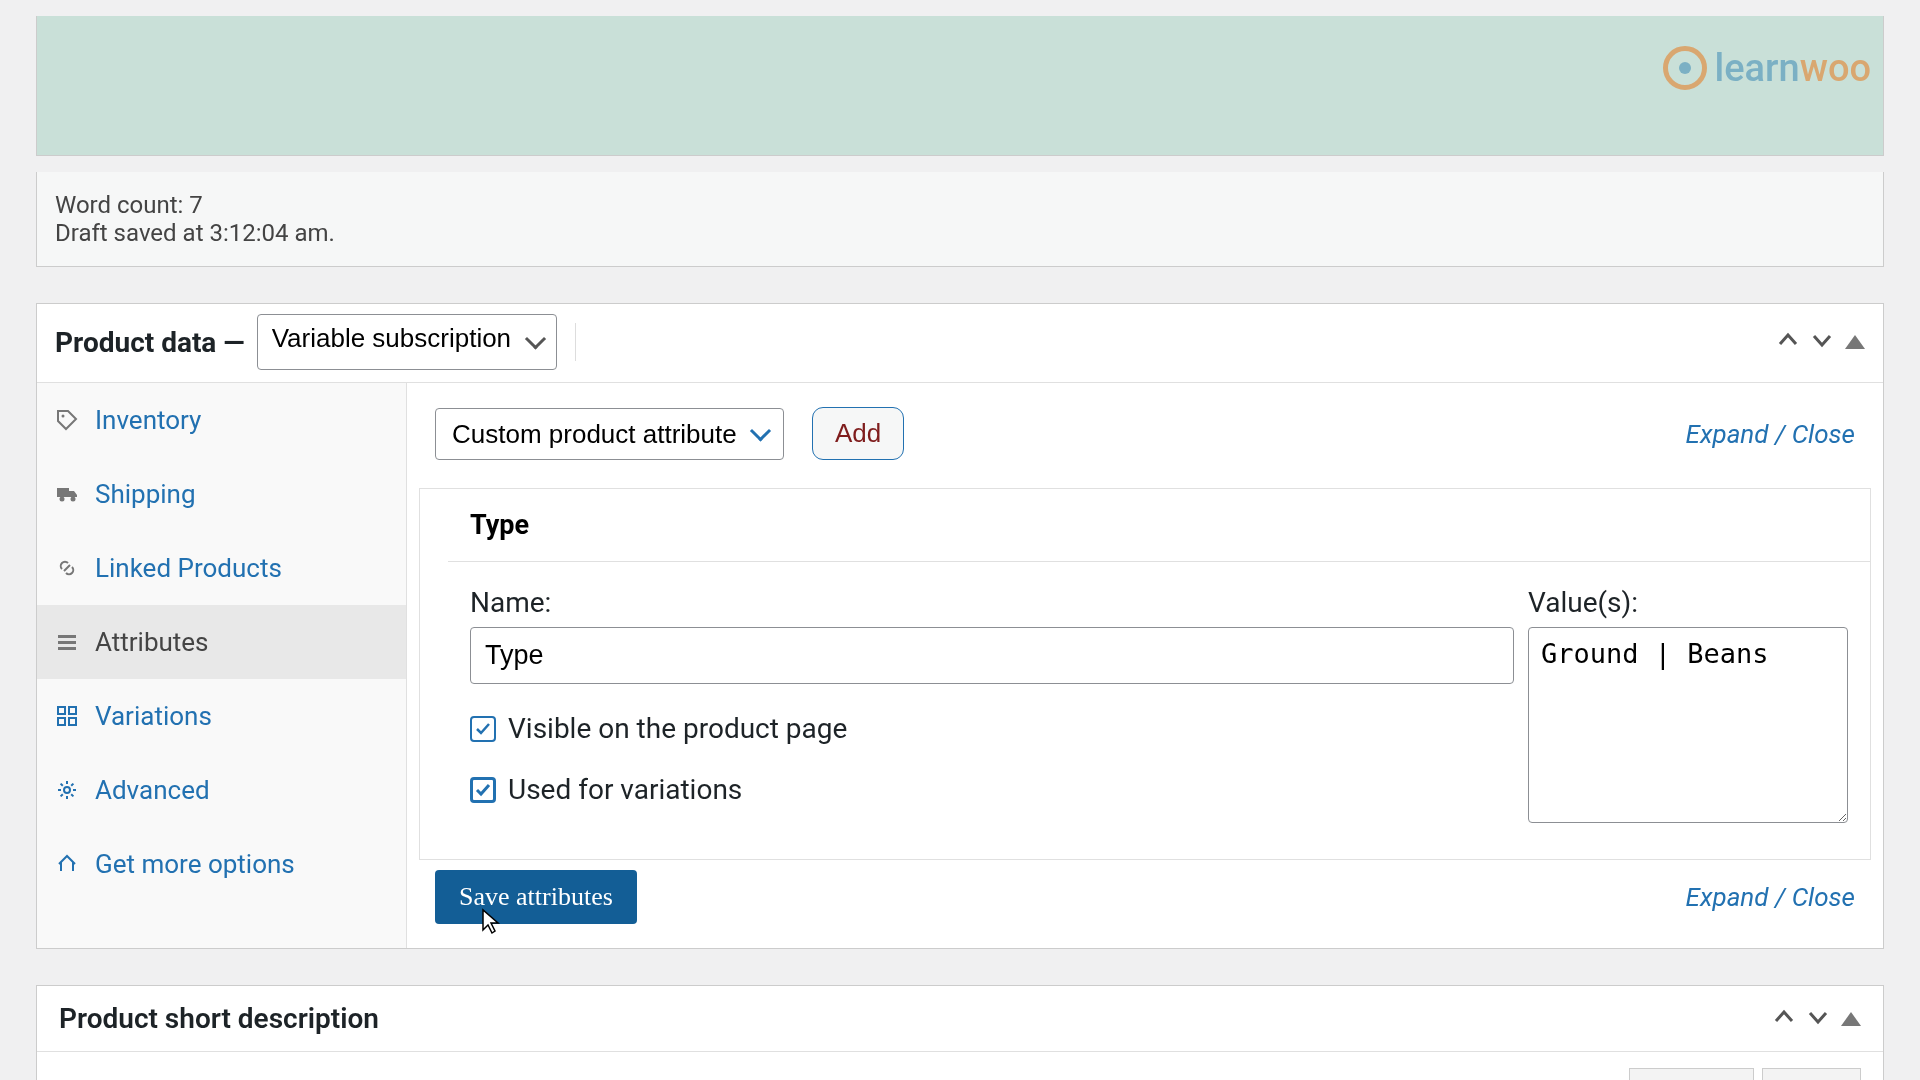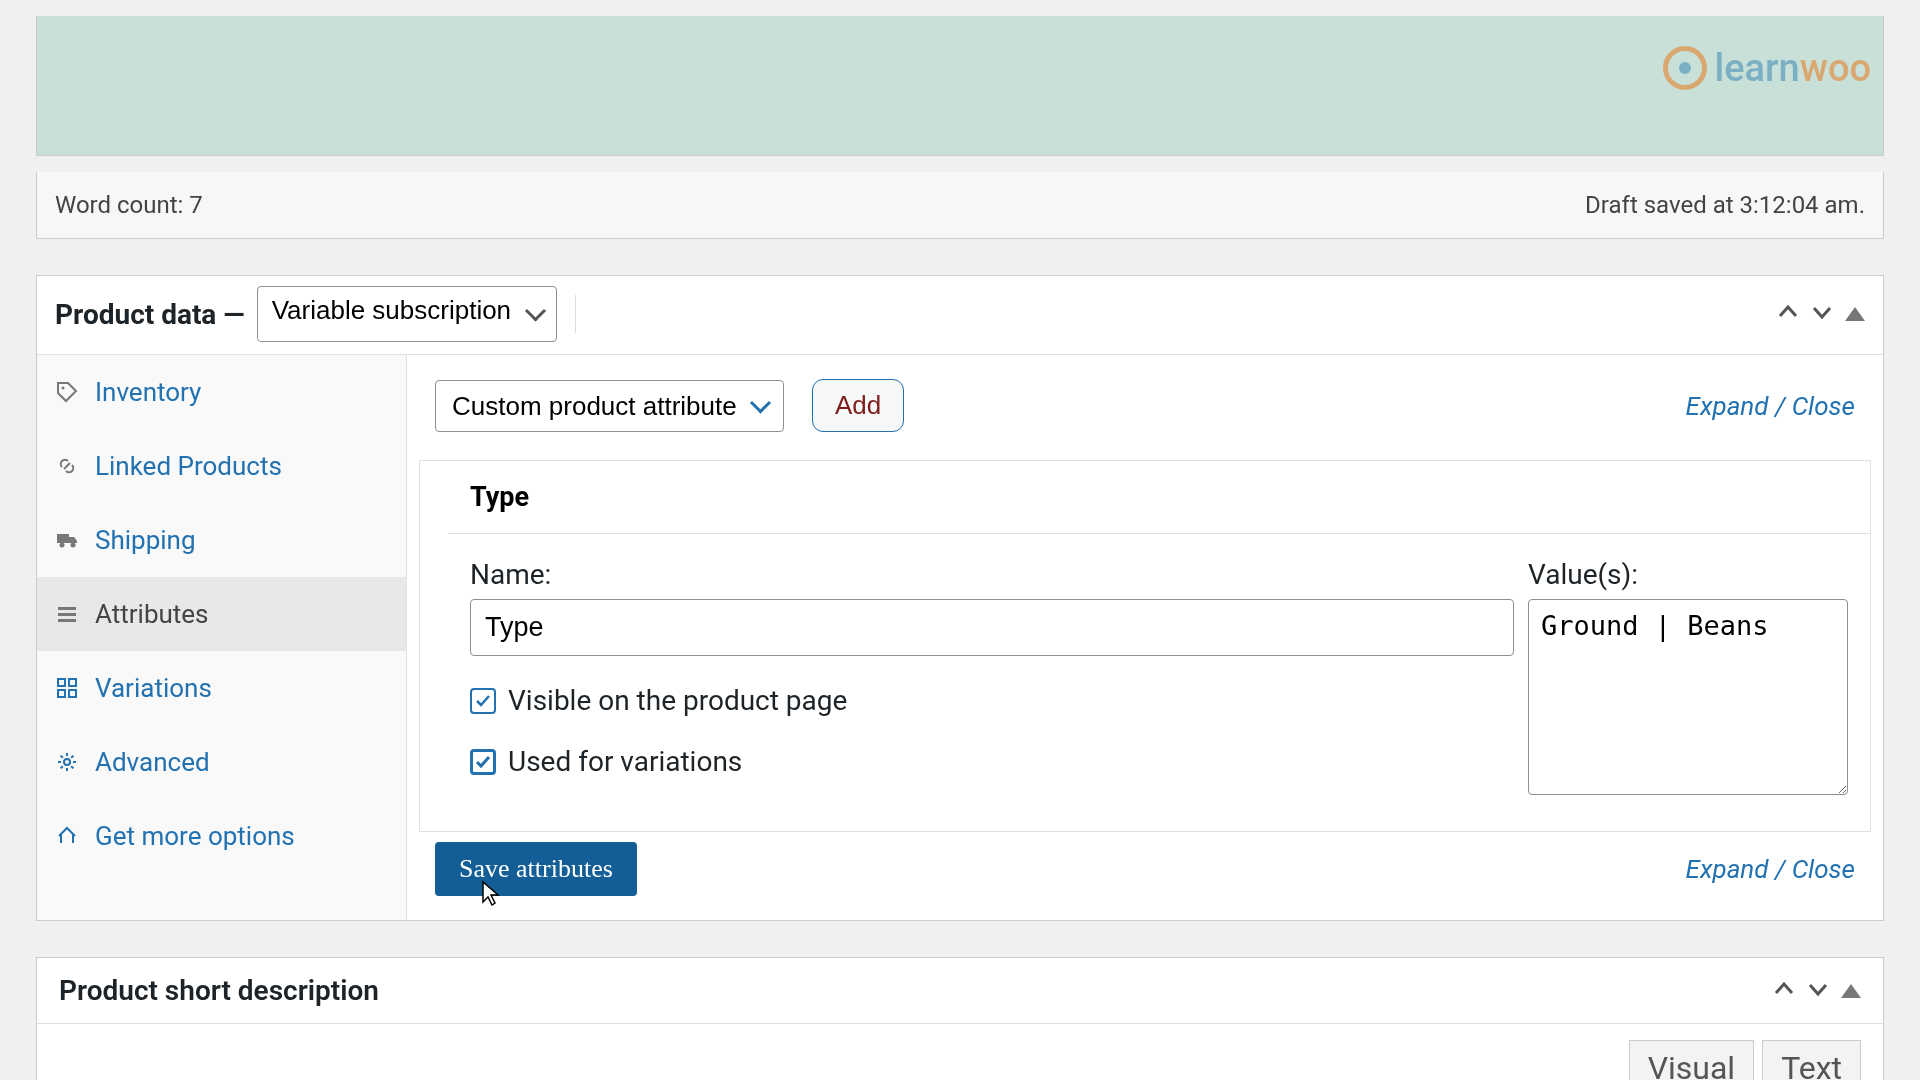--- a/index.html
+++ b/index.html
@@ -48,20 +48,21 @@
 .status-bar {
   background: #f6f7f7;
   border: 1px solid #ccc;
   border-top: none;
   margin: 0 36px;
   padding: 19px 18px;
   display: flex;
   justify-content: space-between;
   font-size: 24px;
   color: #444;
+  flex-direction: column;
 }
 .panel {
   background: #fff;
   border: 1px solid #ccc;
   margin: 36px 36px 0 36px;
 }
 .panel-header {
   display: flex;
   align-items: center;
   padding: 10px 18px 12px 18px;
@@ -396,36 +397,36 @@
         <span class="tab-icon">
           <svg width="22" height="22" viewBox="0 0 22 22">
               <path d="M2 2 L12 2 L20 10 L10 20 L2 12 Z" fill="none" stroke="#777" stroke-width="2"></path>
               <circle cx="7" cy="7" r="1.5" fill="#777"></circle>
             </svg>
         </span>
         <span>Inventory</span>
       </div>
       <div class="tab">
         <span class="tab-icon">
-          <svg width="22" height="22" viewBox="0 0 22 22">
-              <path d="M8 14 L14 8 M6 12 A4 4 0 0 1 12 6 M16 10 A4 4 0 0 1 10 16" stroke="#777" stroke-width="2" fill="none"></path>
-            </svg>
-        </span>
-        <span>Linked Products</span>
-      </div>
-      <div class="tab">
-        <span class="tab-icon">
           <svg width="22" height="18" viewBox="0 0 22 18">
               <rect x="1" y="3" width="12" height="9" fill="#777"></rect>
               <path d="M13 6 H18 L21 10 V12 H13 Z" fill="#777"></path>
               <circle cx="6" cy="14" r="2.5" fill="#777"></circle>
               <circle cx="17" cy="14" r="2.5" fill="#777"></circle>
             </svg>
         </span>
         <span>Shipping</span>
+      </div>
+      <div class="tab">
+        <span class="tab-icon">
+          <svg width="22" height="22" viewBox="0 0 22 22">
+              <path d="M8 14 L14 8 M6 12 A4 4 0 0 1 12 6 M16 10 A4 4 0 0 1 10 16" stroke="#777" stroke-width="2" fill="none"></path>
+            </svg>
+        </span>
+        <span>Linked Products</span>
       </div>
       <div class="tab active">
         <span class="tab-icon">
           <svg width="22" height="18" viewBox="0 0 22 18">
               <rect x="2" y="2" width="18" height="3" fill="#777"></rect>
               <rect x="2" y="8" width="18" height="3" fill="#777"></rect>
               <rect x="2" y="14" width="18" height="3" fill="#777"></rect>
             </svg>
         </span>
         <span>Attributes</span>

